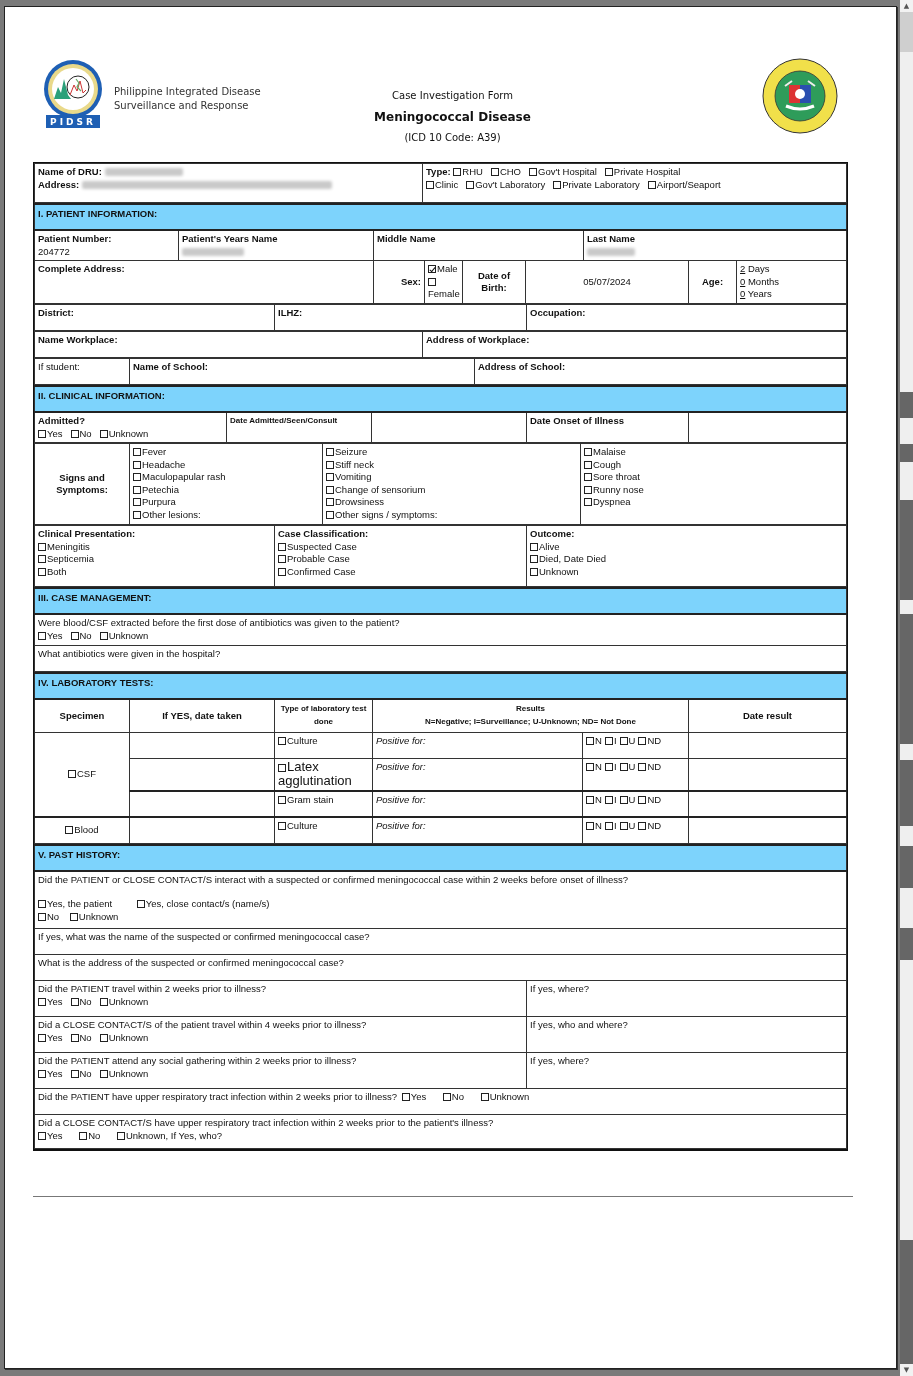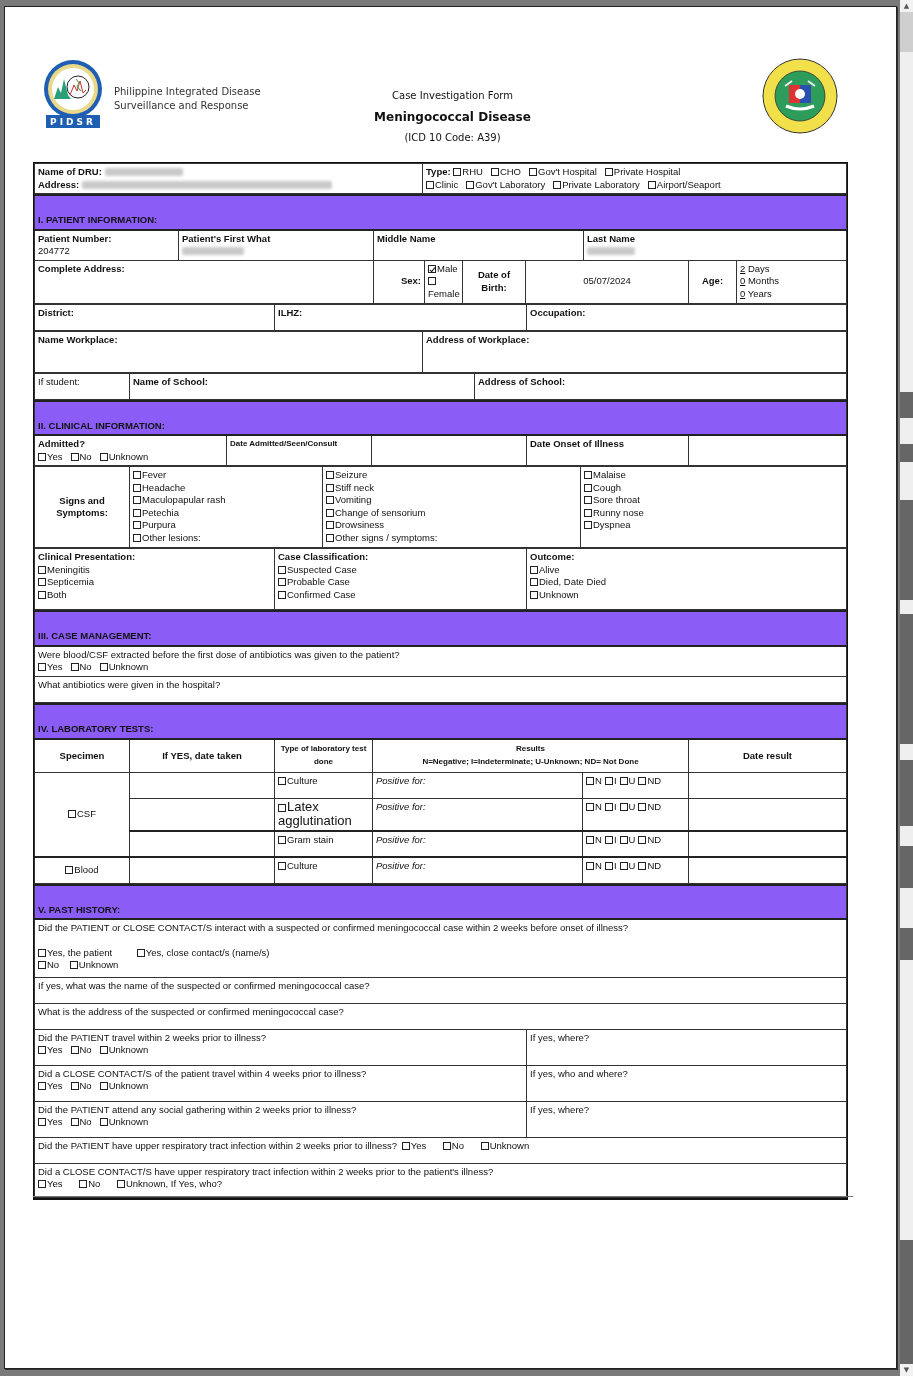--- a/index.html
+++ b/index.html
@@ -30,21 +30,21 @@
 
   .form {
     position: absolute; left: 28px; top: 155px; width: 815px;
     border: 1.5px solid #111; border-bottom: 2px solid #111;
     font-family: "Liberation Sans", sans-serif;
     font-size: 9.5px;
   }
   table { border-collapse: collapse; width: 100%; table-layout: fixed; }
   td { border: 1px solid #333; vertical-align: top; padding: 2px 3px; line-height: 12.5px; }
   .b { font-weight: bold; }
-  .sec td { background: #8b5cf6; font-weight: bold; height: 26px; padding-top: 18px; border-top: 2px solid #222; border-bottom: 2px solid #222; }
+  .sec td { background: #7dd3fc; font-weight: bold; height: 26px; padding-top: 3px; border-top: 2px solid #222; border-bottom: 2px solid #222; }
   .cb { display: inline-block; width: 8px; height: 8px; border: 1px solid #222; margin-right: 1px; vertical-align: -1px; position: relative; }
   .cb.checked::after {
     content: ""; position: absolute; left: 2px; top: 0px; width: 2px; height: 5px;
     border-right: 1.3px solid #111; border-bottom: 1.3px solid #111; transform: rotate(40deg);
   }
   .opt { margin-right: 8px; white-space: nowrap; }
   .blur { display: inline-block; height: 8px; background: #c9c9c9; filter: blur(1.6px); vertical-align: middle; border-radius: 2px; }
   .center { text-align: center; vertical-align: middle; }
   .middle { vertical-align: middle; }
   .ital { font-style: italic; }
@@ -90,21 +90,21 @@
   </div>
 
   <div class="form">
 
     <table>
       <colgroup>
           <col style="width:388px">
           <col>
         </colgroup>
       <tbody>
-          <tr style="height:30px">
+          <tr style="height:39px">
         <td>
           <div><span class="b">Name of DRU:</span>
             <span class="blur" style="width:78px"></span></div>
           <div><span class="b">Address:</span>
             <span class="blur" style="width:250px"></span></div>
         </td>
         <td>
           <div><span class="b">Type:</span>
             <span id="types-row1"><span class="opt"><span class="cb"></span><span>RHU</span></span><span class="opt"><span class="cb"></span><span>CHO</span></span><span class="opt"><span class="cb"></span><span>Gov't Hospital</span></span><span class="opt"><span class="cb"></span><span>Private Hospital</span></span></span></div>
           <div id="types-row2"><span class="opt"><span class="cb"></span><span>Clinic</span></span><span class="opt"><span class="cb"></span><span>Gov't Laboratory</span></span><span class="opt"><span class="cb"></span><span>Private Laboratory</span></span><span class="opt"><span class="cb"></span><span>Airport/Seaport</span></span></div>
@@ -128,21 +128,21 @@
       <tbody>
           <tr class="sec">
             <td colspan="9">I. PATIENT INFORMATION:</td>
           </tr>
       <tr style="height:30px">
         <td>
           <div class="b">Patient Number:</div>
           <div>204772</div>
         </td>
         <td>
-          <div class="b">Patient's First What</div>
+          <div class="b">Patient's Years Name</div>
           <span class="blur" style="width:62px"></span>
         </td>
         <td colspan="4">
           <div class="b">Middle Name</div>
         </td>
         <td colspan="3">
           <div class="b">Last Name</div>
           <span class="blur" style="width:48px"></span>
         </td>
       </tr>
@@ -187,21 +187,21 @@
         <td><span class="b">Occupation:</span></td>
       </tr>
     </tbody>
       </table>
     <table>
       <colgroup>
           <col style="width:388px">
           <col>
         </colgroup>
       <tbody>
-          <tr style="height:41px">
+          <tr style="height:26px">
         <td><span class="b">Name Workplace:</span></td>
         <td><span class="b">Address of Workplace:</span></td>
       </tr>
     </tbody>
       </table>
     <table>
       <colgroup>
           <col style="width:95px">
           <col style="width:345px">
           <col>
@@ -340,21 +340,21 @@
       <tbody>
           <tr class="sec">
             <td colspan="6">IV. LABORATORY TESTS:</td>
           </tr>
       <tr style="height:34px">
         <td class="center b">Specimen</td>
         <td class="center b">If YES, date taken</td>
         <td class="center b small">Type of laboratory test done</td>
         <td colspan="2" class="center b small">
           <div>Results</div>
-          <div>N=Negative; I=Indeterminate; U-Unknown; ND= Not Done</div>
+          <div>N=Negative; I=Surveillance; U-Unknown; ND= Not Done</div>
         </td>
         <td class="center b">Date result</td>
       </tr>
       <tr style="height:26px">
         <td rowspan="3" class="center"><span class="cb"></span><span>CSF</span></td>
         <td></td>
         <td><span class="cb"></span><span>Culture</span></td>
         <td class="ital"><span>Positive for:</span></td>
         <td class="result-codes"><span class="opt" style="margin-right: 3px;"><span class="cb"></span><span>N</span></span><span class="opt" style="margin-right: 3px;"><span class="cb"></span><span>I</span></span><span class="opt" style="margin-right: 3px;"><span class="cb"></span><span>U</span></span><span class="opt" style="margin-right: 3px;"><span class="cb"></span><span>ND</span></span></td>
         <td></td>

